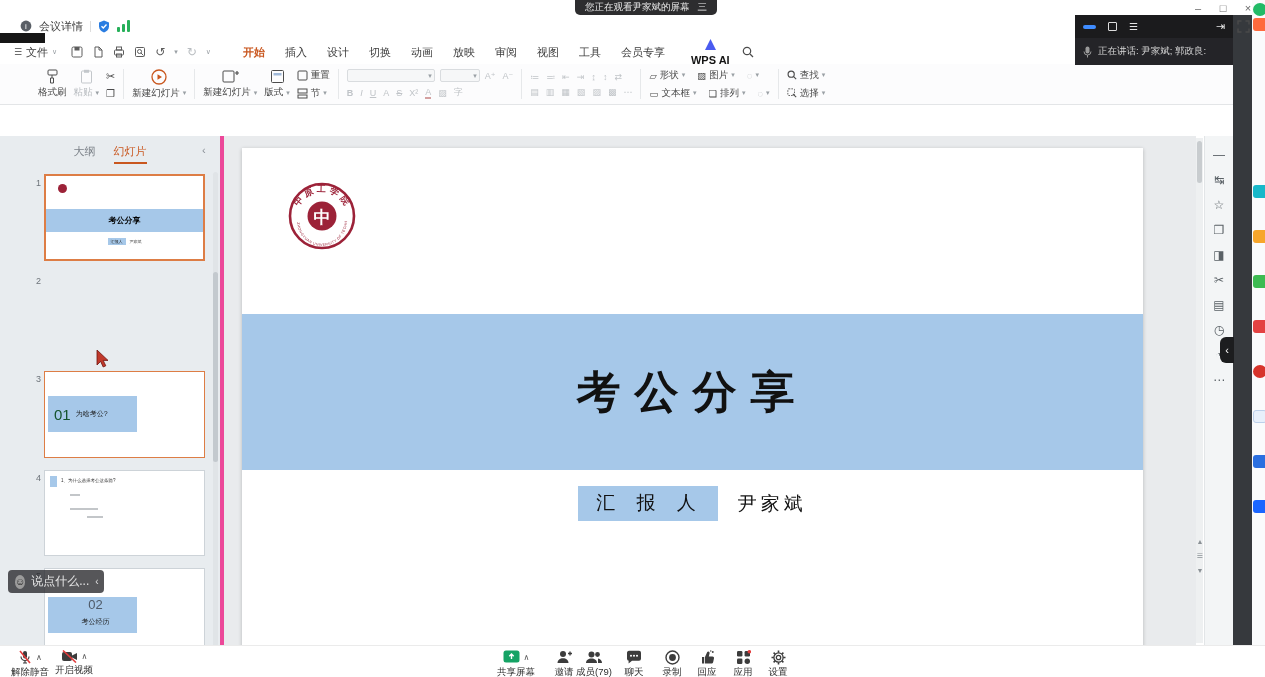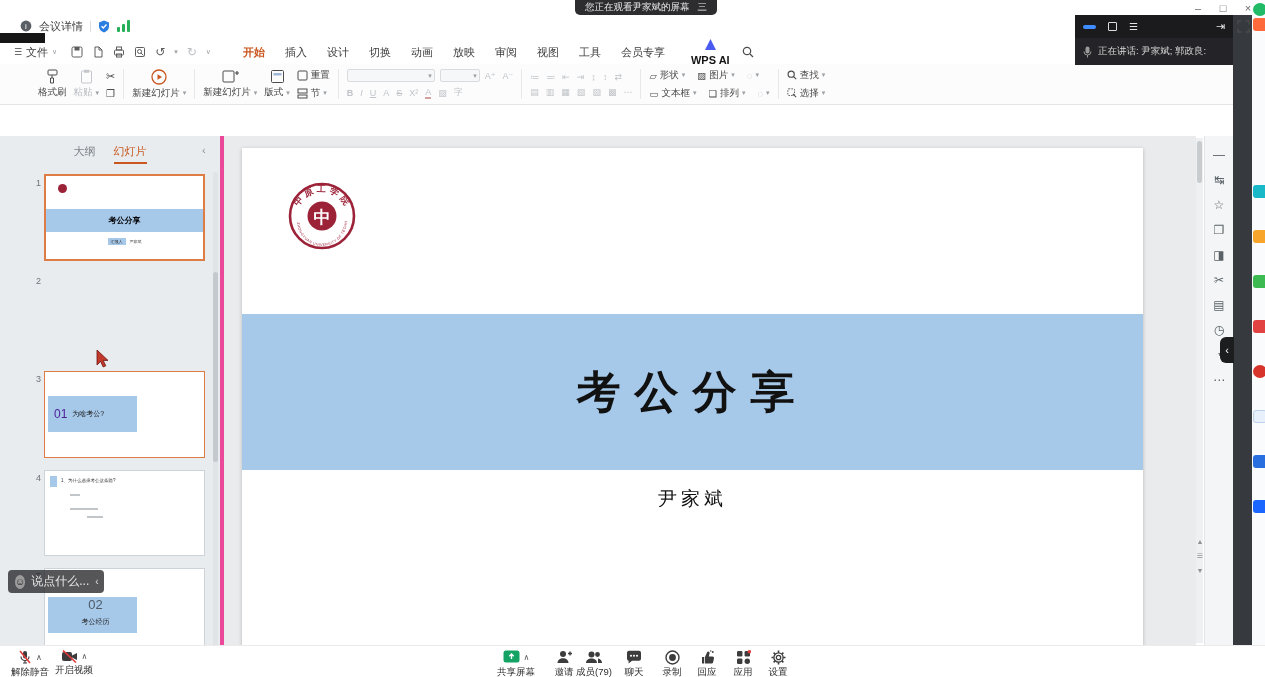--- a/index.html
+++ b/index.html
@@ -395,21 +395,21 @@
           <span style="background:#a6c8e9; color:#222; font-size:4px; padding:1px 3px;">汇报人</span>
           <span style="font-size:4px; color:#555;">尹家斌</span>
         </div>
       </div>
 
       <span class="tnum" style="top:140px">2</span>
 
       <span class="tnum" style="top:238px">3</span>
       <div class="thumb" style="top:235px; height:87px; border:1.5px solid #dd7d45;">
         <div class="abs" style="top:24px; left:3px; width:89px; height:36px; background:#a6c8e9; display:flex; align-items:center; gap:5px; padding-left:6px;">
-          <span style="font-size:12px; color:#4c1d95;">01</span>
+          <span style="font-size:15px; color:#14532d;">01</span>
           <span style="font-size:7px; color:#1c1c1c;">为啥考公?</span>
         </div>
       </div>
 
       <span class="tnum" style="top:337px">4</span>
       <div class="thumb" style="top:334px; height:86px;">
         <div class="abs" style="top:5px; left:5px; width:7px; height:11px; background:#a6c8e9;"></div>
         <div class="abs" style="top:7px; left:16px; font-size:4.5px; color:#333;">1、为什么选择考公这条路?</div>
         <div class="grayline" style="top:23px; left:25px; width:10px;"></div>
         <div class="grayline" style="top:37px; left:25px; width:28px;"></div>
@@ -450,20 +450,21 @@
           </text>
           <text font-size="3.6" fill="#9c2238" font-family="Liberation Sans,sans-serif" letter-spacing="0.4">
             <textPath href="#arcBot" startOffset="2%">ZHONGYUAN UNIVERSITY OF TECHNOLOGY</textPath>
           </text>
         </svg>
 
         <div class="abs slide-banner"></div>
         <div class="abs slide-title kai">考公分享</div>
 
         <div class="abs presenter-row">
+          <span class="presenter-chip">汇 报 人</span>
           <span class="presenter-name">尹家斌</span>
         </div>
       </div>
     </div>
 
     <div class="abs main-vscroll">
       <div class="abs main-vthumb"></div>
     </div>
     <div class="abs nav-btns">
       <span>▲</span>

